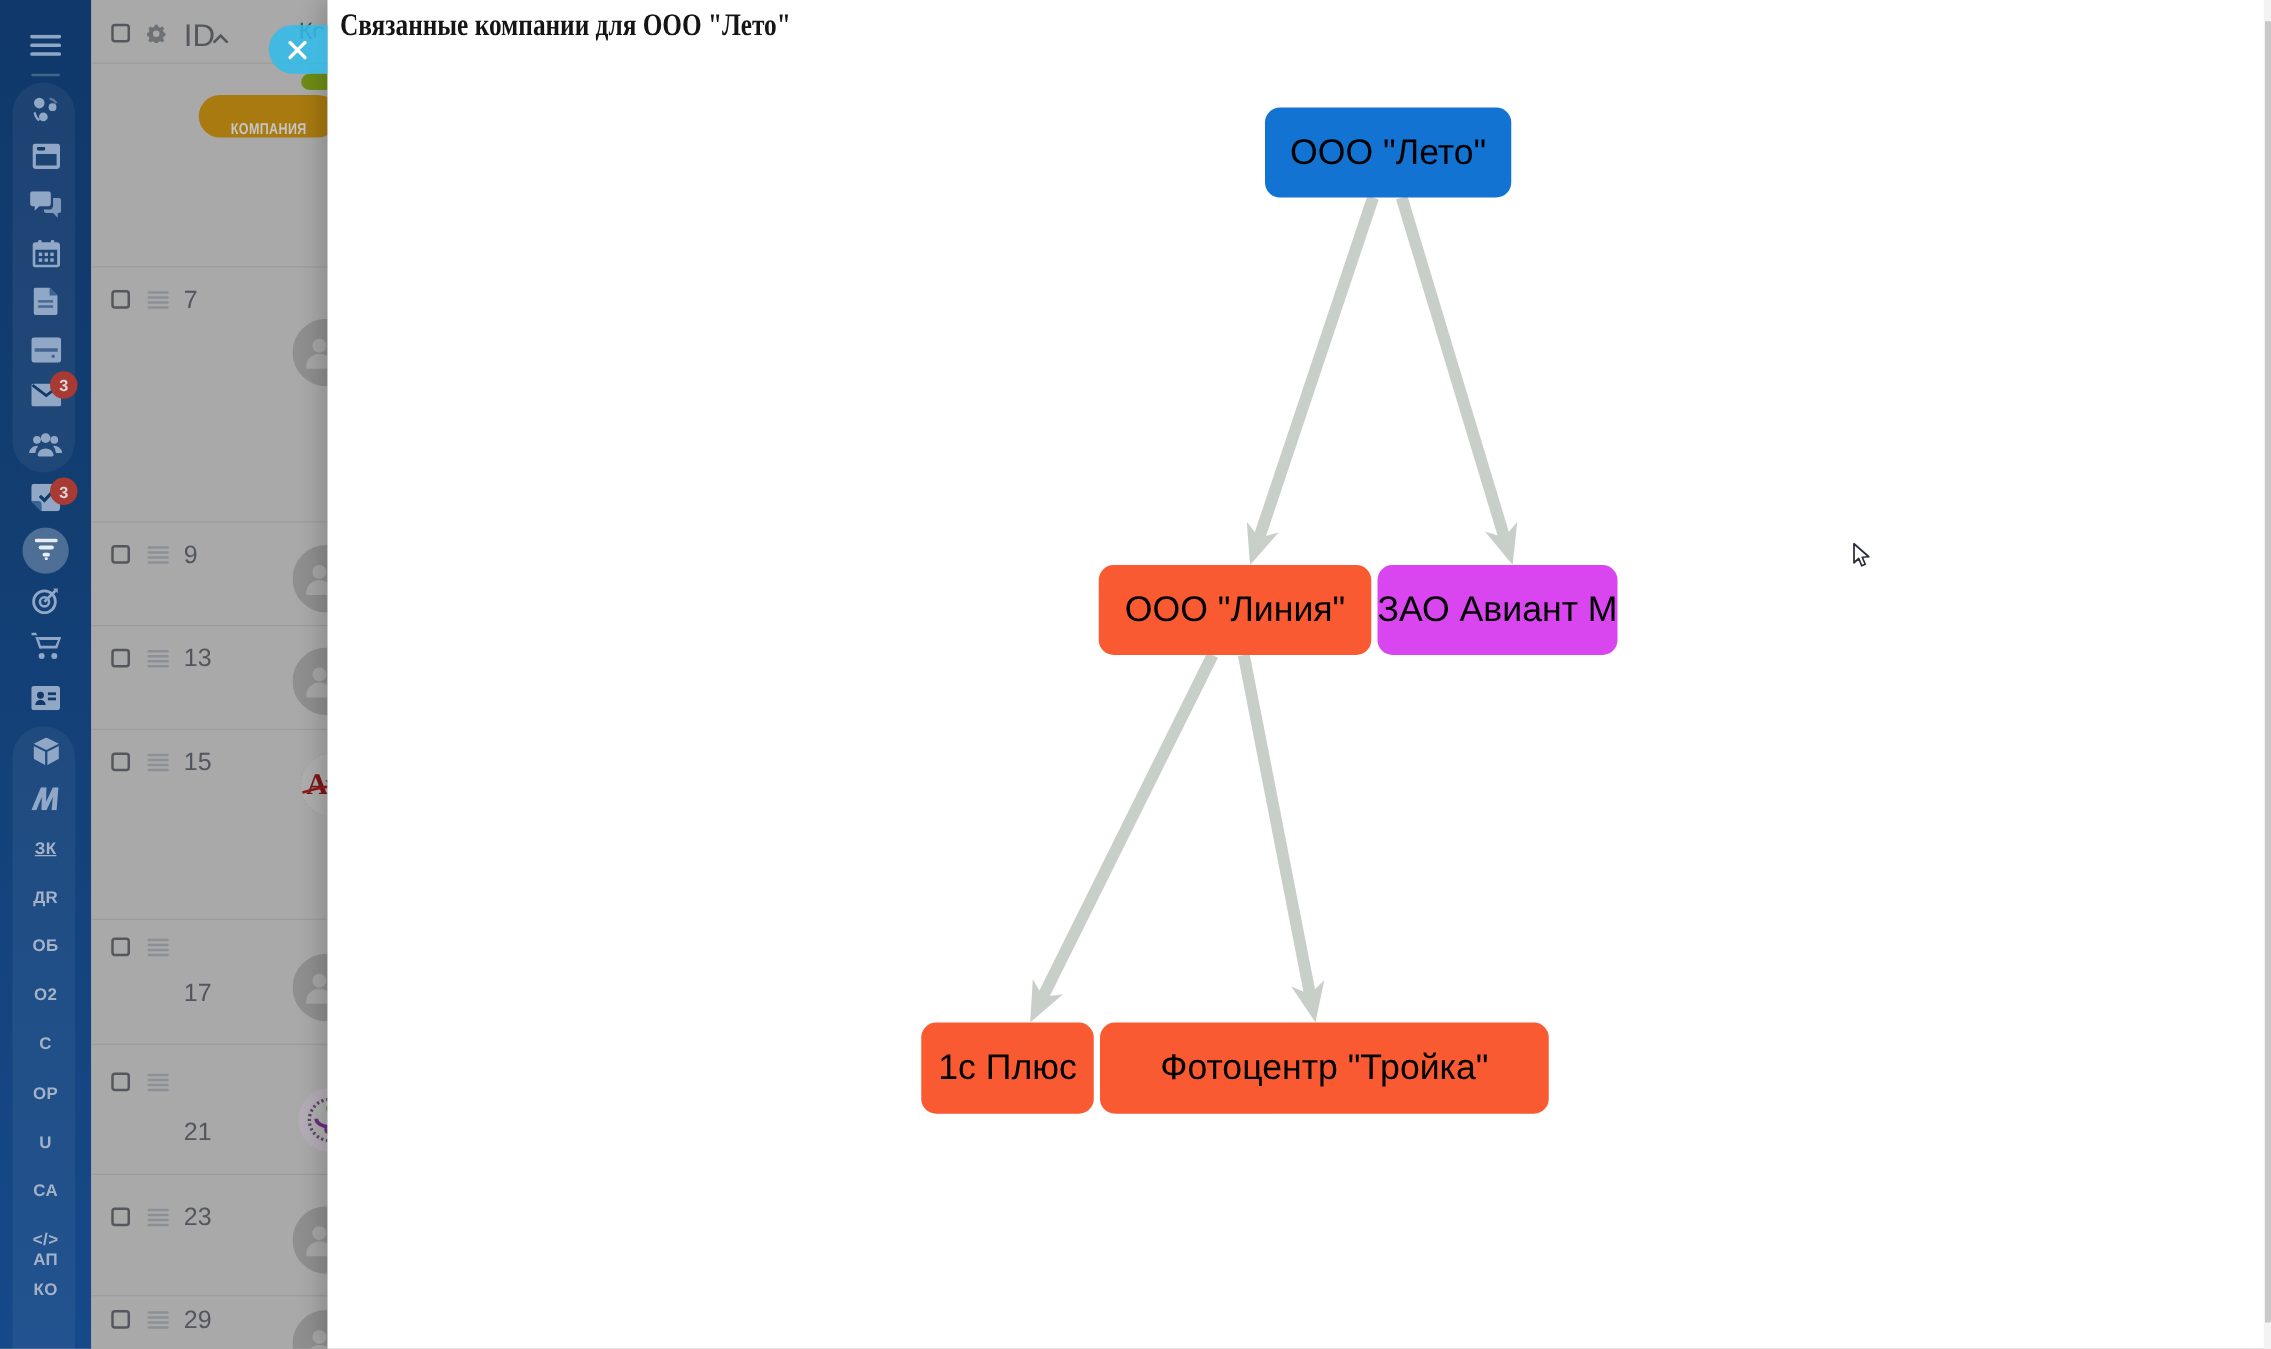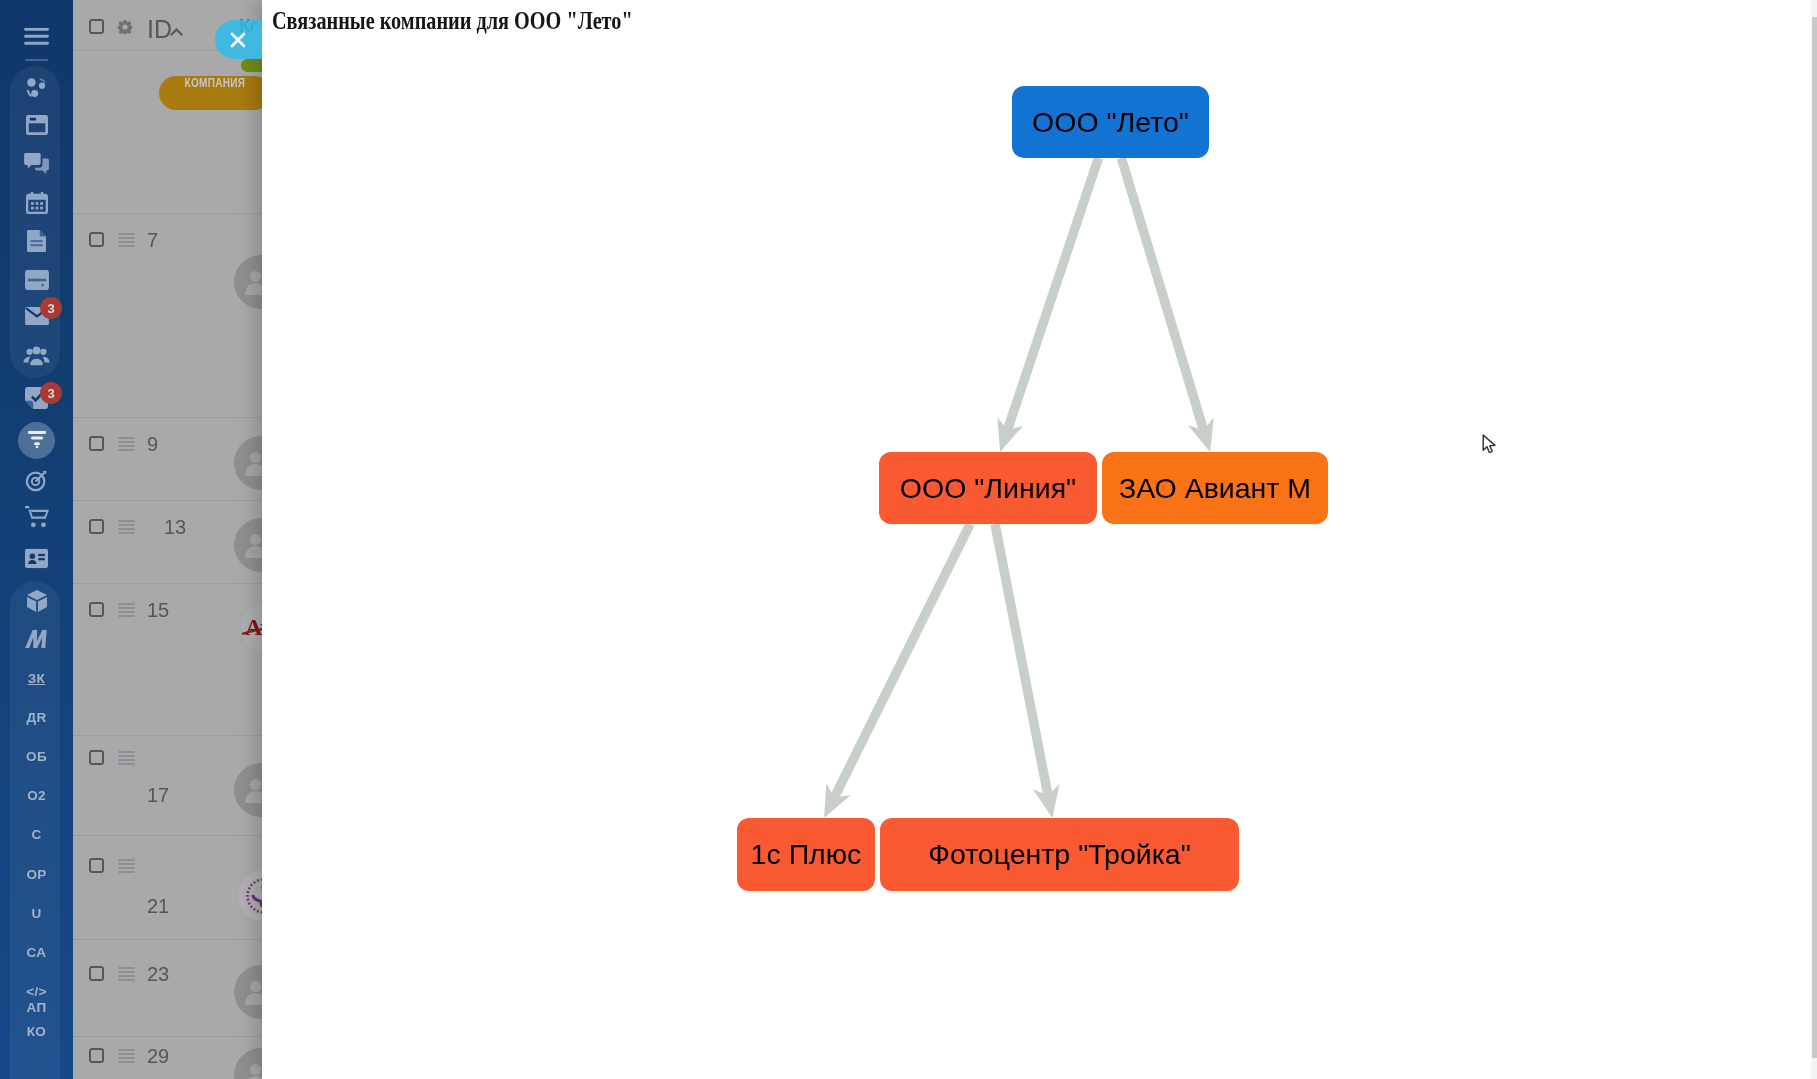--- a/index.html
+++ b/index.html
@@ -35,21 +35,21 @@
   .cbx { position:absolute; width:15px; height:15px; border:2px solid #54575e;
          border-radius:3px; }
   .drag { position:absolute; width:17px; height:14px; display:flex; flex-direction:column;
           justify-content:space-between; }
   .drag span { display:block; height:2px; background:#8c9096; border-radius:1px; }
   .row-id { position:absolute; font-size:20px; color:#53565c; }
   #hdr-id { position:absolute; left:74px; top:15px; font-size:25px; color:#54575c; }
   #hdr-caret { position:absolute; left:97px; top:22px; color:#54575c; }
   #company-pill { position:absolute; left:86px; top:76px; width:112px; height:34px;
                   border-radius:17px; background:#a87a10; color:#c5c6c8; font-size:12.5px;
-                  font-weight:bold; letter-spacing:0.4px; display:flex; align-items:flex-start;
+                  font-weight:bold; letter-spacing:0.4px; display:flex; align-items:flex-end;
                   justify-content:center; }
   #company-pill span { transform:scaleX(0.8); transform-origin:center; white-space:nowrap; }
   #page-title-frag { position:absolute; left:166px; top:15px; font-size:19px; color:#4a4d52; }
   #bg-avatar-circle { position:absolute; left:176px; top:20px; width:42px; height:42px;
                       border-radius:50%; background:#b2b2b2; }
   #bg-green-pill { position:absolute; left:168px; top:59px; width:40px; height:13px;
                    border-radius:7px; background:#6f8d15; }
 
   
   #slider { position:absolute; left:262px; top:0; width:1555px; height:1079px;
@@ -318,21 +318,21 @@
       </div>
         <div>
         <div class="sep" style="top: 500px;"></div>
         <div class="cbx" style="left: 16px; top: 519px;"></div>
         <div class="drag" style="left: 45px; top: 520px;">
             <span></span>
             <span></span>
             <span></span>
             <span></span>
           </div>
-        <div class="row-id" style="left: 74px; top: 516px; margin-left: 17px;">13</div>
+        <div class="row-id" style="left: 74px; top: 516px;">13</div>
         <svg width="54" height="54" viewBox="0 0 54 54" style="position:absolute;left:161px;top:518px">
             <circle cx="27" cy="27" r="27" fill="#8f8f8f"></circle>
             <g fill="#a6a6a6">
               <circle cx="21.5" cy="21.5" r="5.6"></circle>
               <path d="M11 38.5 a10.5 10.5 0 0 1 21 0 l0 1.5 l-21 0 z"></path>
               <circle cx="33.5" cy="20.5" r="4.6"></circle>
               <path d="M33 33 a9 9 0 0 1 10 6 l0 1 l-9 0 z"></path>
             </g>
           </svg>
       </div>
@@ -453,21 +453,21 @@
         <line x1="859.3688524590164" y1="158" x2="941.4719607007432" y2="429.94332684590063" stroke="#c8cfc9" stroke-width="9.5"></line>
         <polygon points="948.1311475409836,452 925.9584450033085,425.2675990196209 941.4719607007432,429.94332684590063 951.8061088557688,417.4638644412141" fill="#c8cfc9"></polygon>
         <line x1="708.1227830832197" y1="524" x2="572.3729696624167" y2="797.3643220809026" stroke="#c8cfc9" stroke-width="9.5"></line>
         <polygon points="562.1255115961801,818 564.2668747130099,783.3349662627904 572.3729696624167,797.3643220809026 588.4493097744521,795.3437061841614" fill="#c8cfc9"></polygon>
         <line x1="733.0231923601638" y1="524" x2="785.9675894854894" y2="795.3863153347112" stroke="#c8cfc9" stroke-width="9.5"></line>
         <polygon points="790.3792633015007,818 771.0017326984728,789.1770697581125 785.9675894854894,795.3863153347112 797.5021444156082,784.0071395049741" fill="#c8cfc9"></polygon>
       </svg>
     <div id="nodes-host">
         <div class="gnode" style="left: 750px; top: 86px; width: 197px; height: 72px; background: rgb(18, 115, 211);">ООО "Лето"</div>
         <div class="gnode" style="left: 617px; top: 452px; width: 218px; height: 72px; background: rgb(249, 90, 50);">ООО "Линия"</div>
-        <div class="gnode" style="left: 840px; top: 452px; width: 226px; height: 72px; background: #f97316;">ЗАО Авиант М</div>
+        <div class="gnode" style="left: 840px; top: 452px; width: 192px; height: 72px; background: #d946ef;">ЗАО Авиант М</div>
         <div class="gnode" style="left: 475px; top: 818px; width: 138px; height: 73px; background: rgb(249, 90, 50);">1с Плюс</div>
         <div class="gnode" style="left: 618px; top: 818px; width: 359px; height: 73px; background: rgb(249, 90, 50);">Фотоцентр "Тройка"</div>
       </div>
   </div>
   <div id="scrollbar-track">
     <div id="scrollbar-thumb"></div>
   </div>
 </div>
 
 <svg id="cursor" width="15" height="21" viewBox="0 0 15 21">

